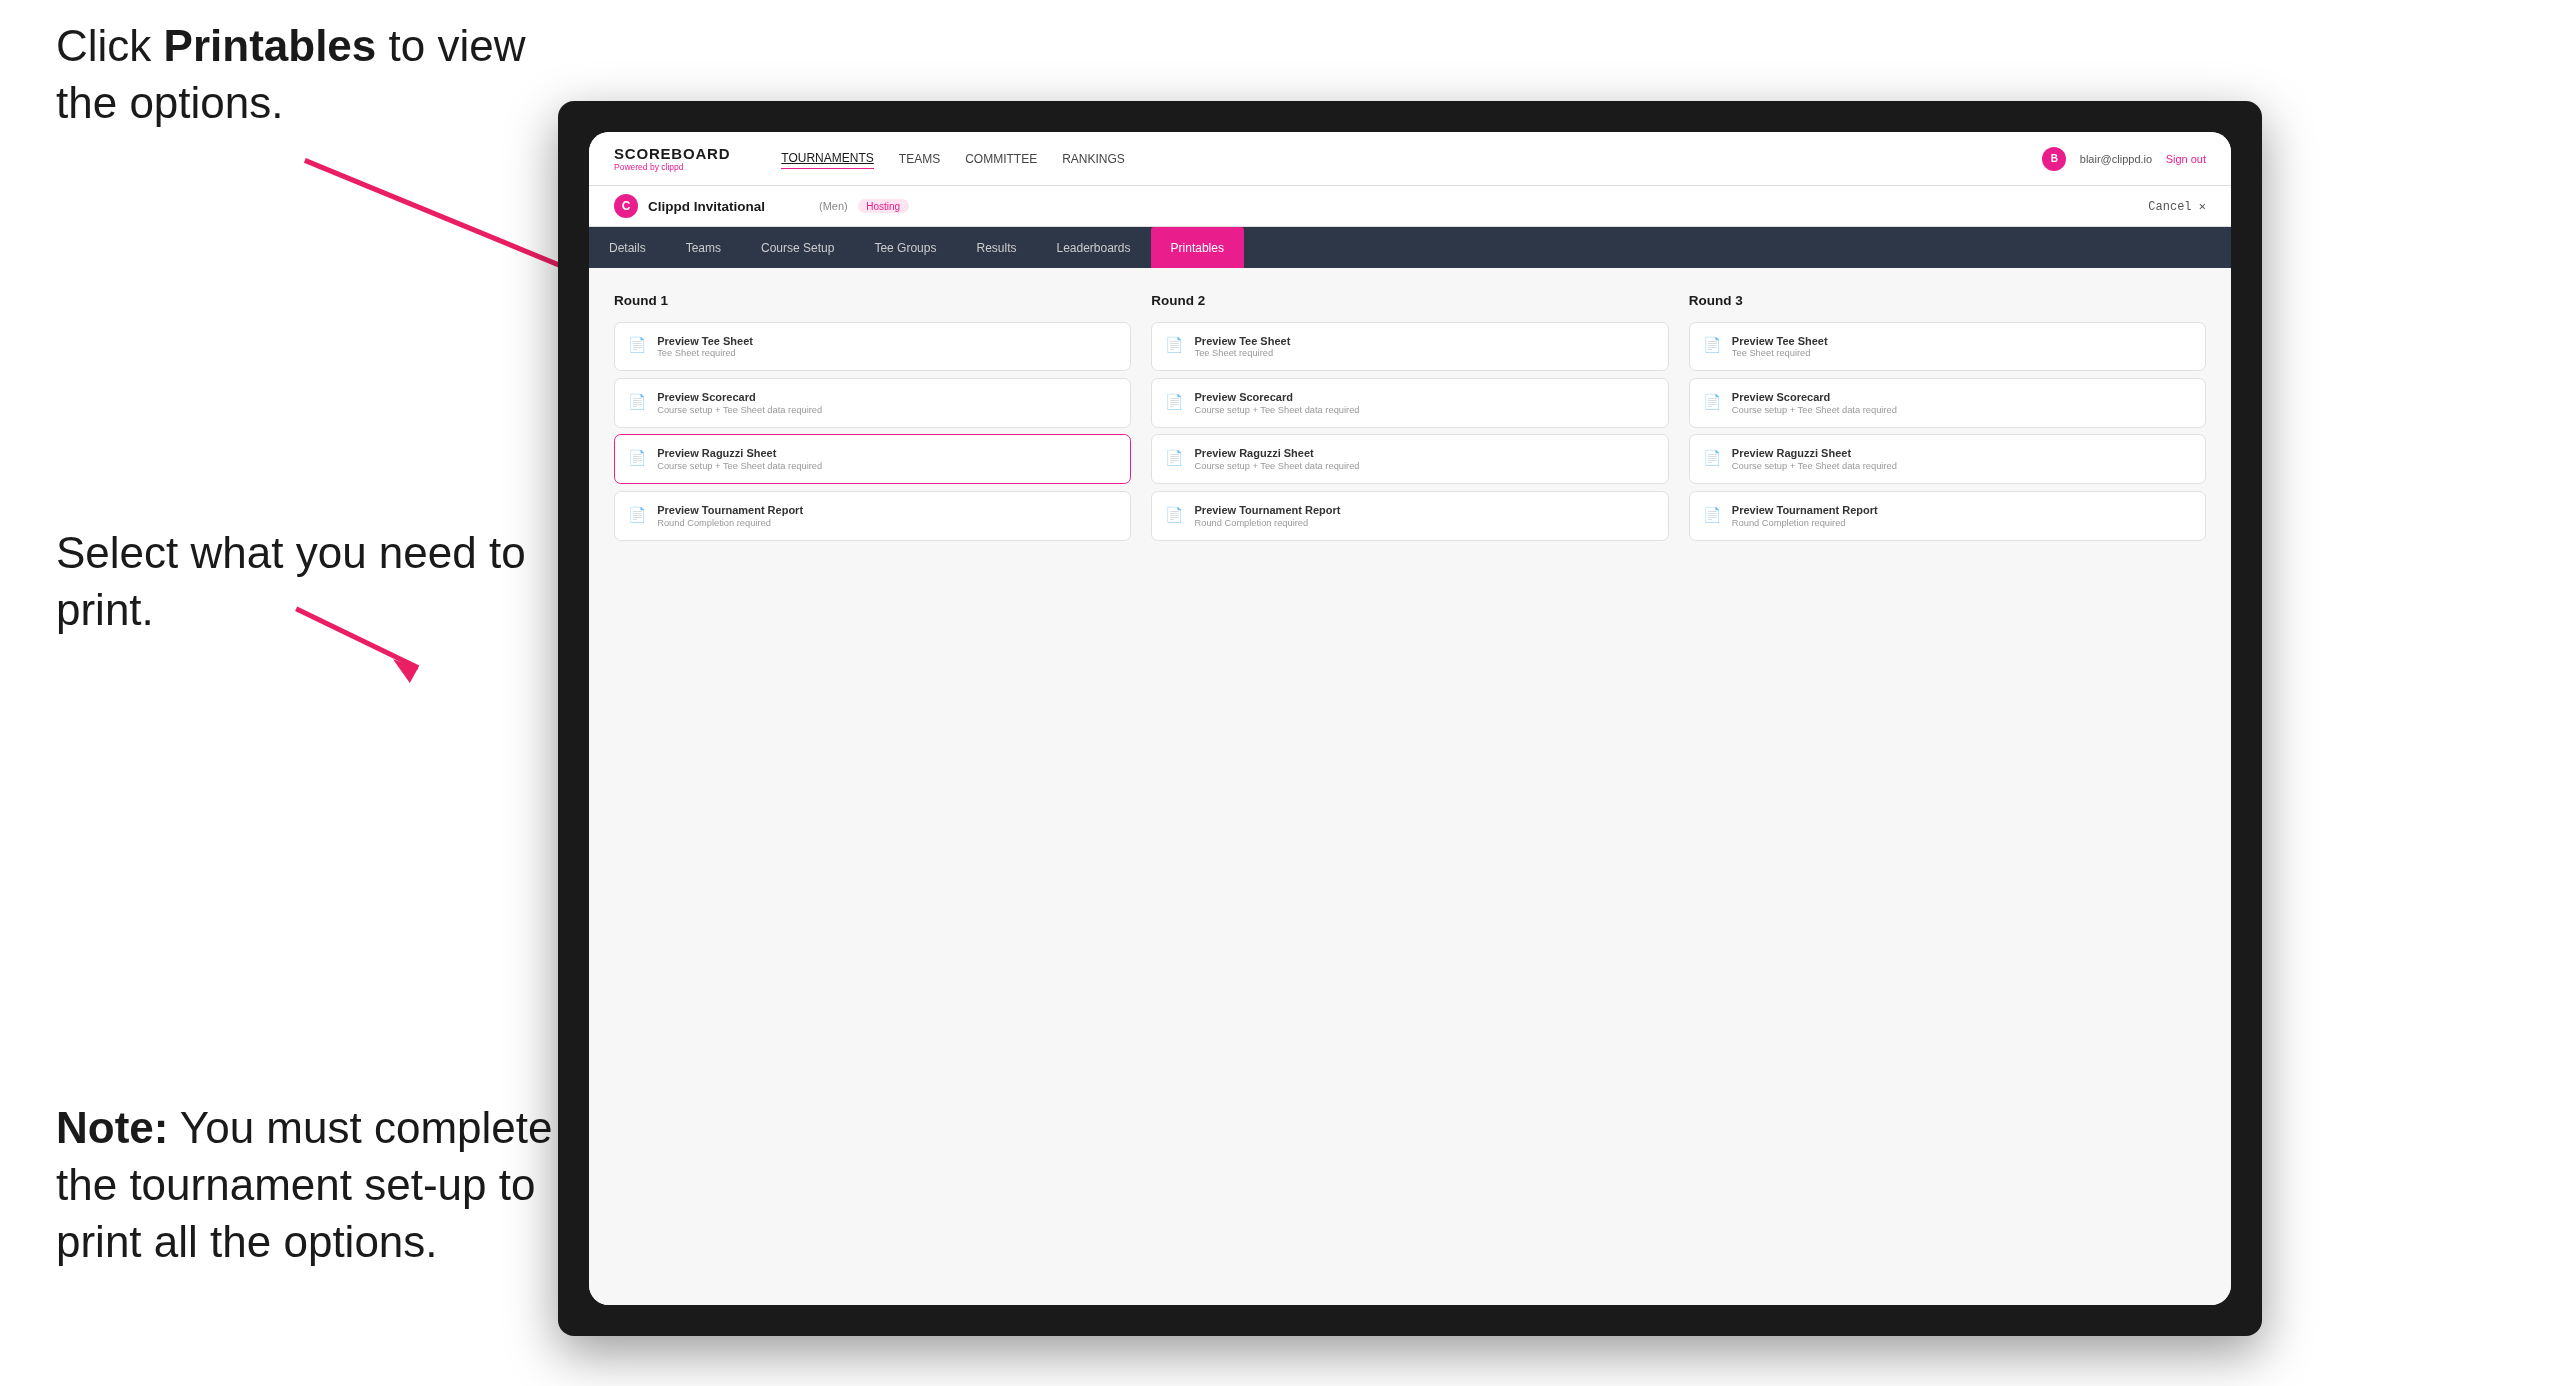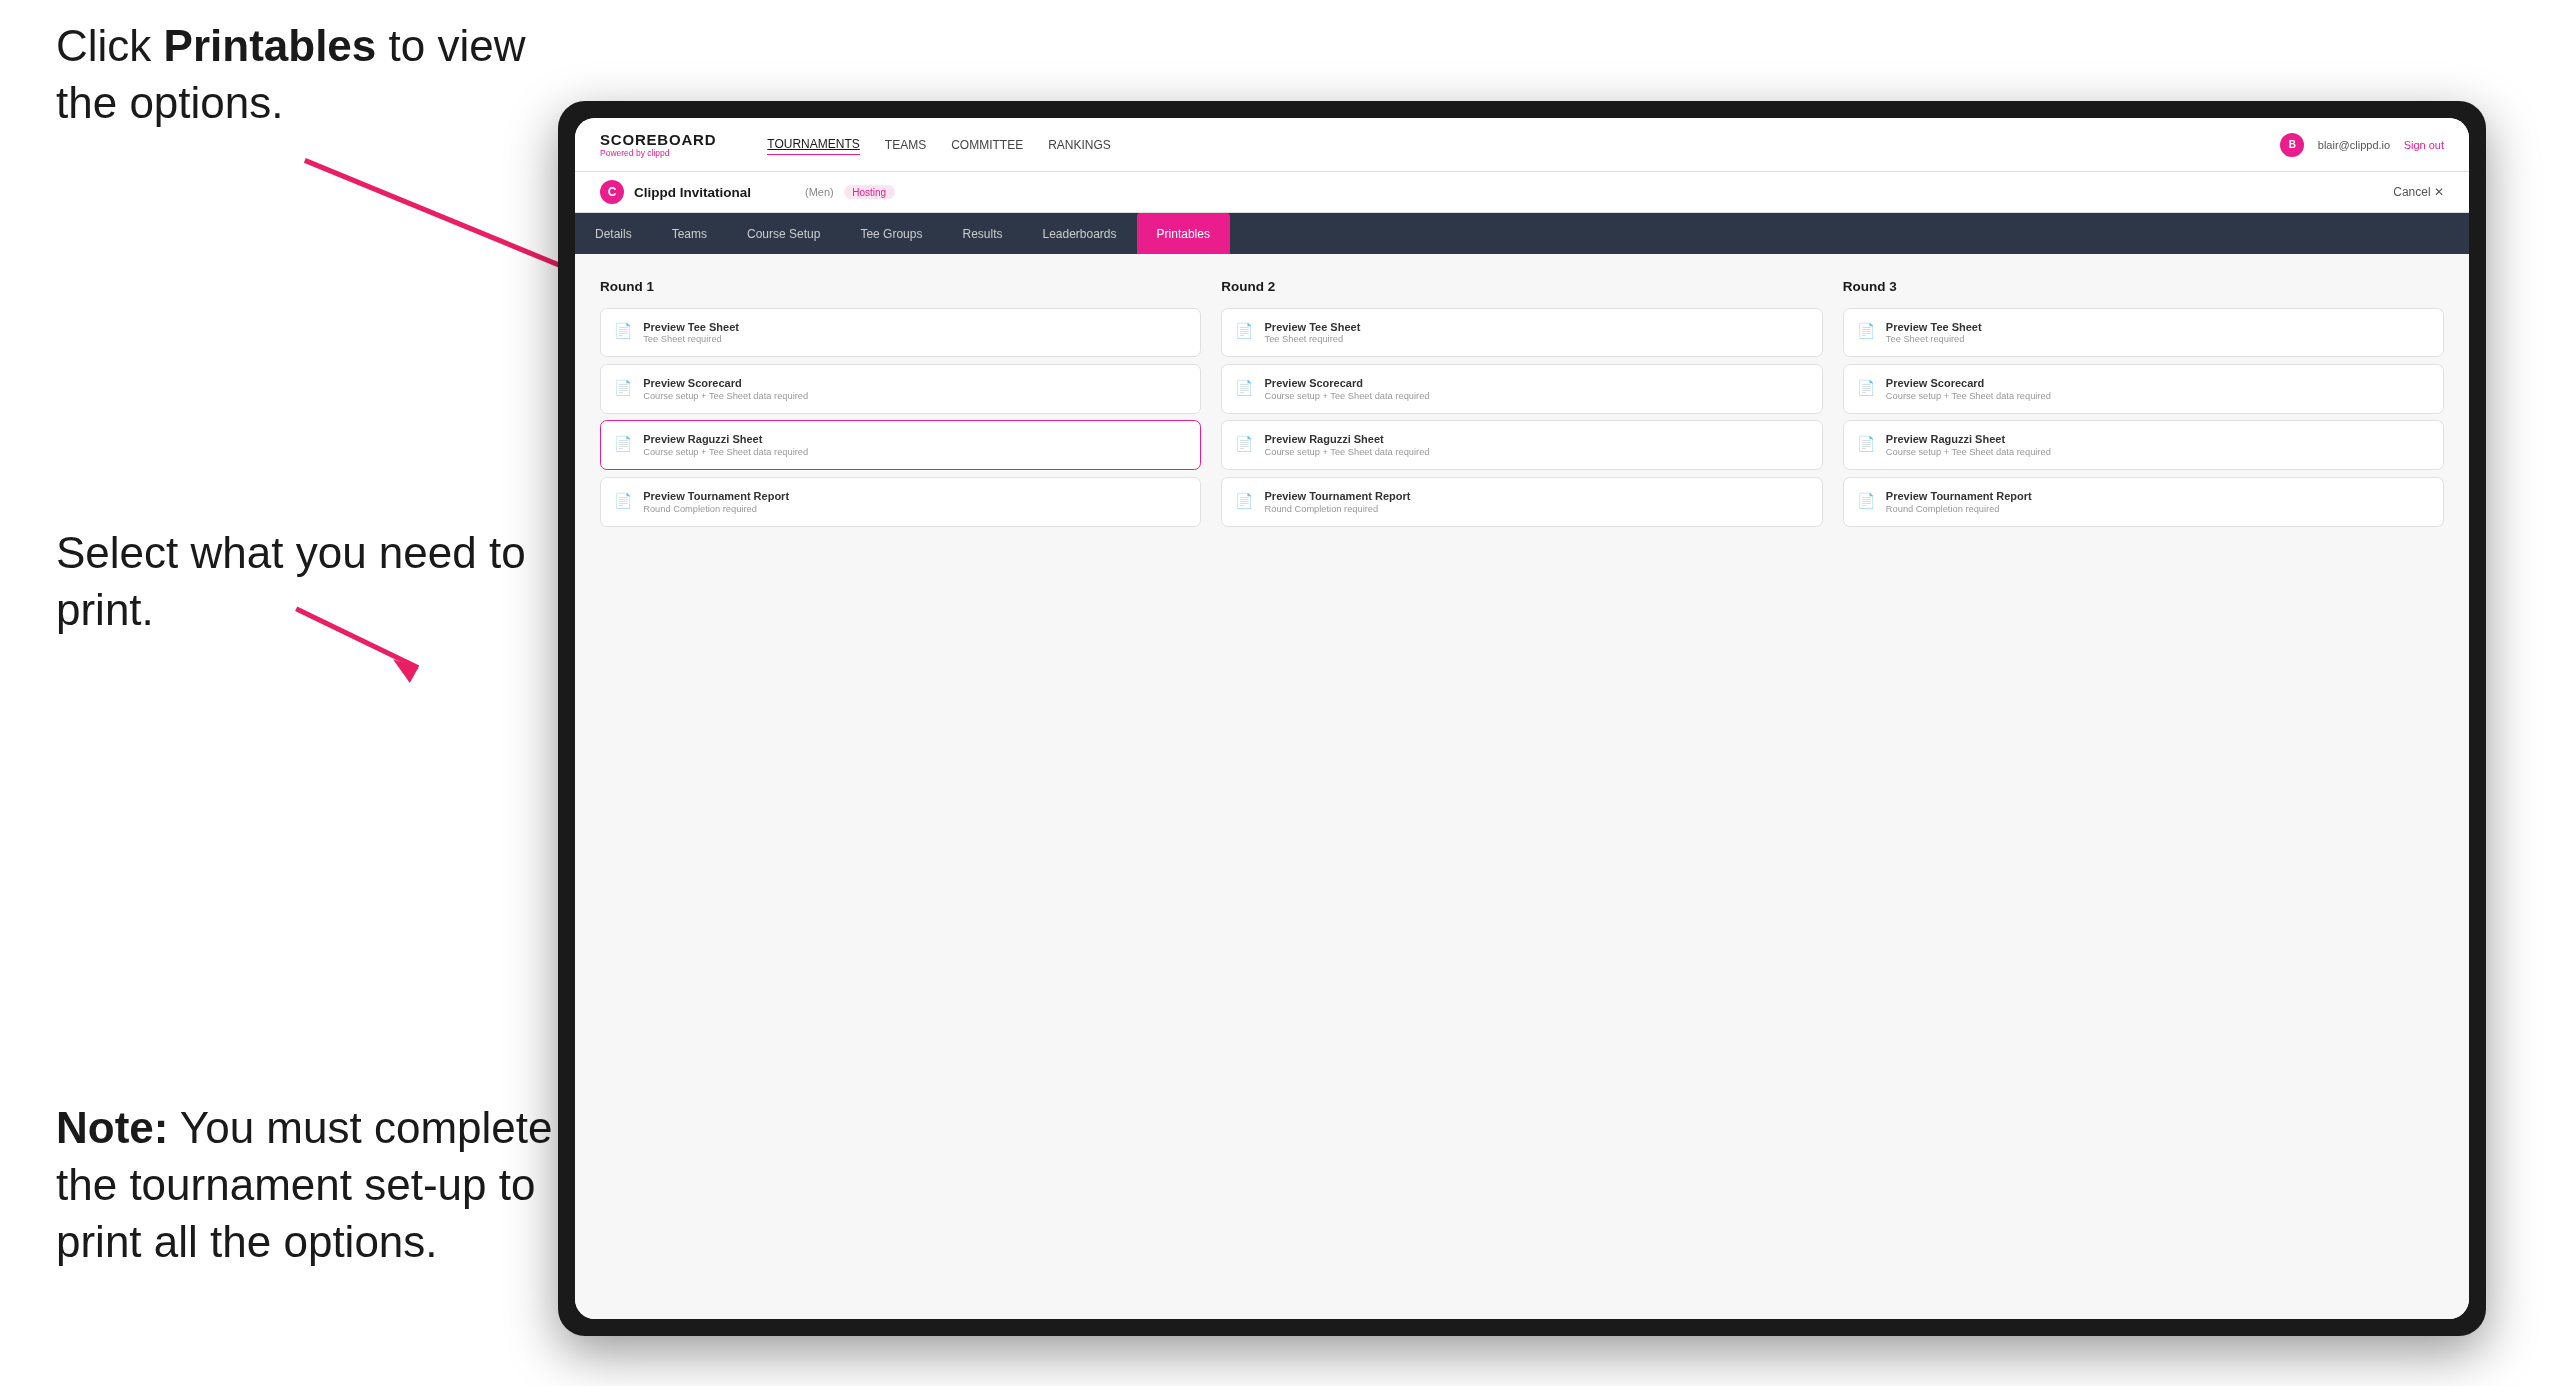--- a/index.html
+++ b/index.html
@@ -38,25 +38,25 @@
       top: 1099px;
       left: 17px;
       width: 524px;
     }
 
     
     .tablet {
       position: absolute;
       top: 101px;
       left: 558px;
-      width: 1928px;
+      width: 1704px;
       height: 1235px;
       background: #1a1a1a;
-      border-radius: 27px;
-      padding: 17px;
+      border-radius: 16px;
+      padding: 31px;
       box-shadow: 0 17px 51px rgba(0,0,0,0.4);
     }
 
     .tablet-screen {
       width: 100%;
       height: 100%;
       background: #f4f4f4;
       border-radius: 20px;
       overflow: hidden;
       display: flex;
@@ -177,20 +177,21 @@
       background: #fce4f0;
       padding: 1.7px 8.5px;
       border-radius: 10px;
     }
 
     .cancel-btn {
       margin-left: auto;
       font-size: 12px;
       color: #555;
       cursor: pointer;
+      font-family: Liberation Mono, monospace;
     }
 
     
     .sub-nav {
       background: #2d3748;
       display: flex;
       gap: 0;
       height: 41px;
       align-items: stretch;
     }

